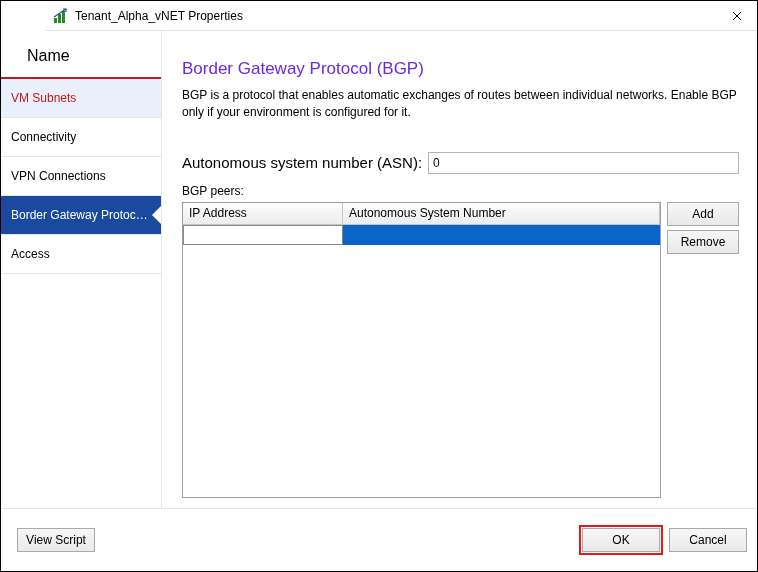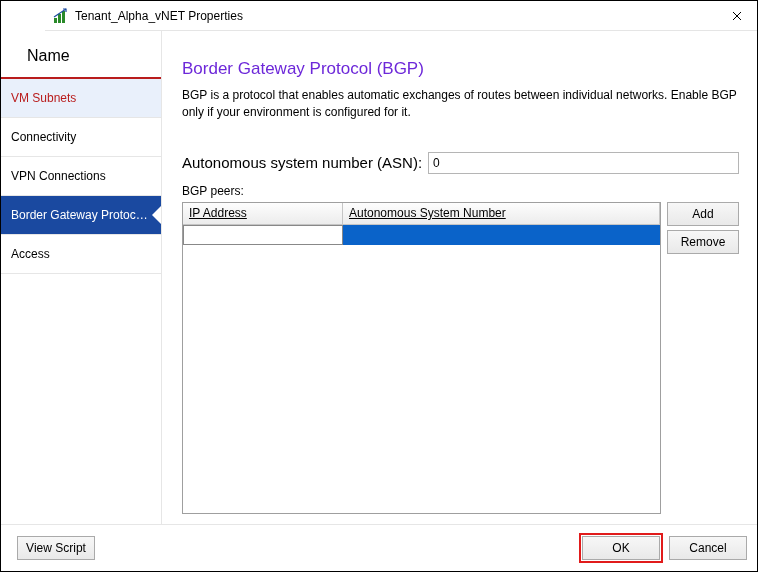--- a/index.html
+++ b/index.html
@@ -133,21 +133,20 @@
     height: 22px;
     background: linear-gradient(#fdfdfd, #ececec);
     border-bottom: 1px solid #c5c5c5;
   }
   .th {
     border-right: 1px solid #c5c5c5;
     padding: 0 6px;
     font-size: 12px;
     display: flex;
     align-items: center;
-    text-decoration: underline;
   }
   .th.ip { width: 160px; }
   .th.asn { flex: 1; }
   .tbody {
     flex: 1;
     overflow: auto;
   }
   .trow {
     display: flex;
     height: 20px;
@@ -177,21 +176,21 @@
     background: linear-gradient(#f7f7f7, #e9e9e9);
     font-family: inherit;
     font-size: 12px;
     cursor: pointer;
     display: flex;
     align-items: center;
     justify-content: center;
   }
   .footer {
     border-top: 1px solid #e6e6e6;
-    padding: 8px 10px;
+    padding: 16px 10px;
     display: flex;
     align-items: center;
   }
   .footer .spacer { flex: 1; }
   .footer .btn { width: 78px; margin-left: 6px; }
   .footer .view-script { width: 78px; }
   .ok-highlight {
     border: 2px solid #e11b1b;
     padding: 1px;
     display: inline-flex;

